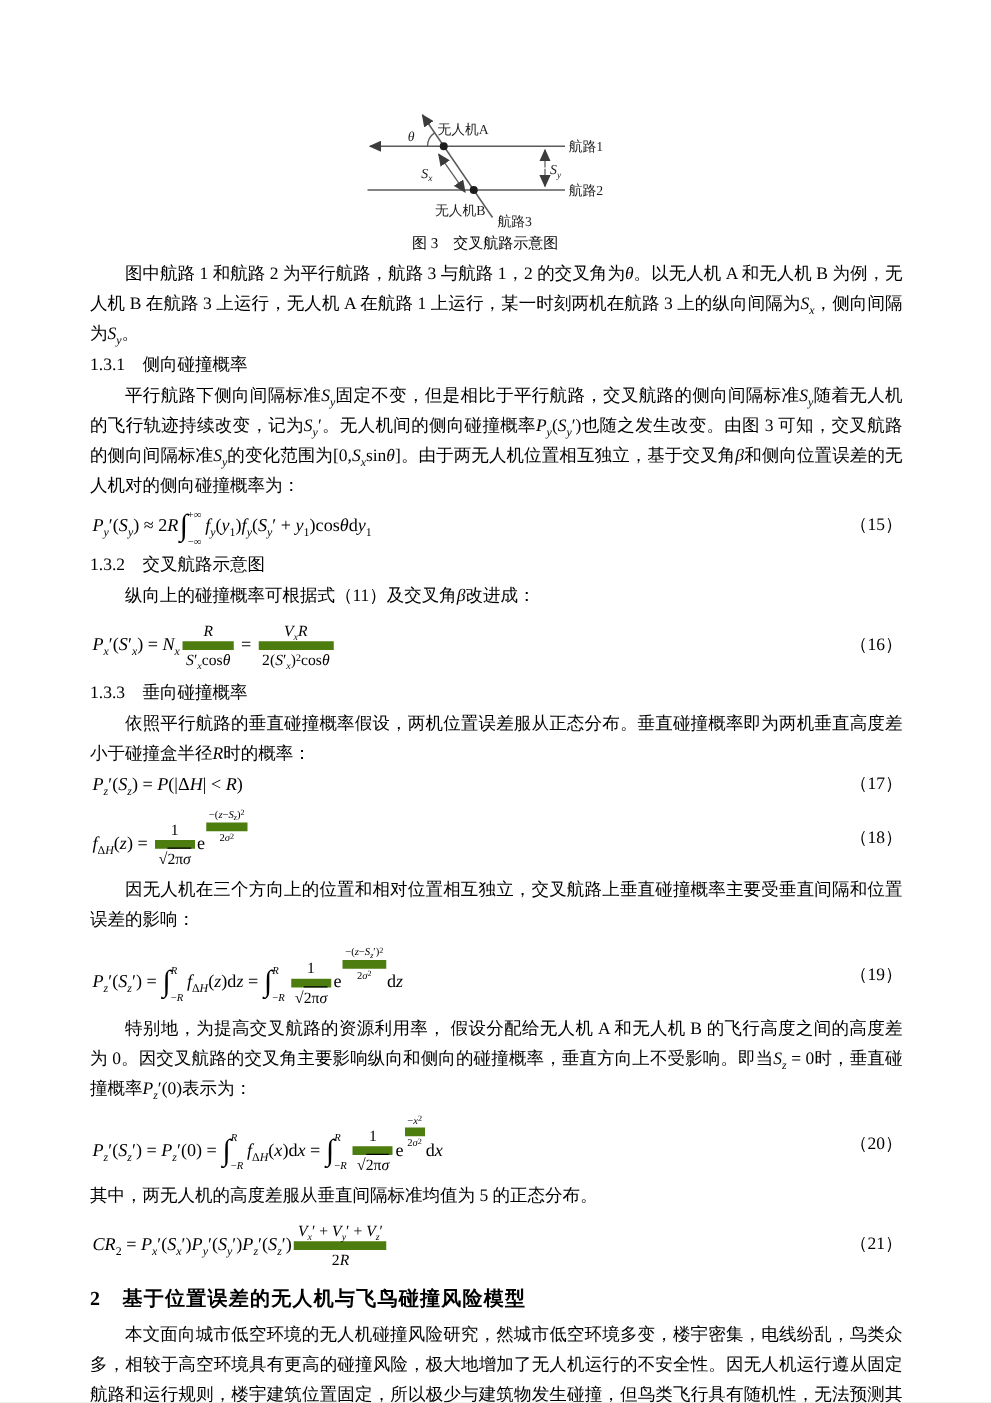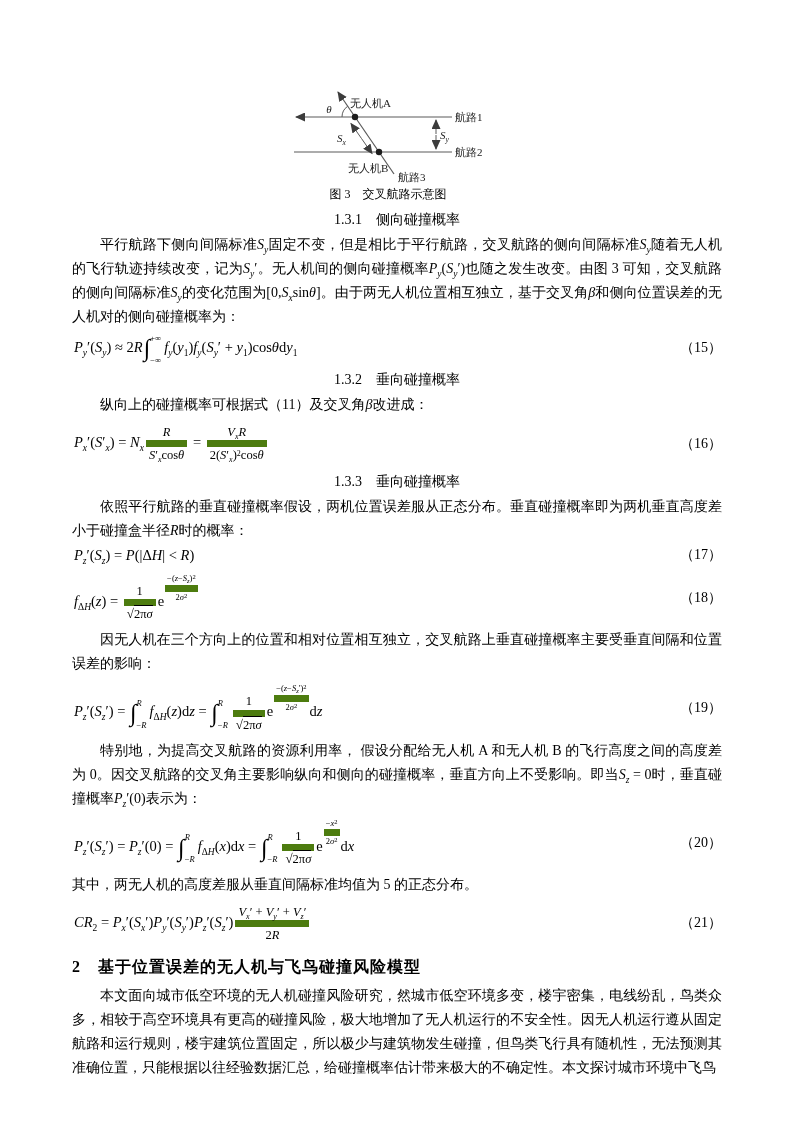--- a/index.html
+++ b/index.html
@@ -3,21 +3,21 @@
 <meta charset="utf-8">
 <style>
   html,body { margin:0; padding:0; background:#e8e8e8; }
   .page {
     width:793px; height:1122px; margin:0 auto; background:#ffffff; color:#000;
     font-family:"Liberation Serif","DejaVu Serif",serif;
     box-sizing:border-box; padding:84px 71px 0 72px; overflow:hidden; position:relative;
   }
   p { margin:0; font-size:14px; line-height:24px; text-align:justify; text-indent:2em; }
   p.noindent { text-indent:0; }
-  .subhead { font-size:14px; line-height:24px; margin:1px 0;text-align:center; }
+  .subhead { font-size:14px; line-height:24px; margin:1px 0; }
   .h2 { font-size:16px; line-height:30px; margin:4px 0 2px; font-weight:700; letter-spacing:1px; }
 
   .eqrow { display:flex; align-items:center; font-size:14.5px; line-height:1.15; padding:4px 0 3px; }
   .eqrow.tall { padding:7px 0 5px; }
   .eq { flex:1; padding-left:2px; white-space:nowrap; }
   .eqno { font-size:14px; flex:none; }
 
   sub { font-size:9.5px; vertical-align:-4px; line-height:0; }
   sup { font-size:9.5px; vertical-align:5px; line-height:0; }
   .frac { display:inline-block; vertical-align:middle; text-align:center; margin:0 2px; line-height:0; }
@@ -80,36 +80,37 @@
       <text x="64" y="88">无人机B</text>
       <text x="171" y="37">航路1</text>
       <text x="171" y="72">航路2</text>
       <text x="114" y="97">航路3</text>
       <text x="53" y="58" class="var"><tspan>S</tspan><tspan dy="3" font-size="7.5">x</tspan></text>
       <text x="156" y="55" class="var"><tspan>S</tspan><tspan dy="3" font-size="7.5">y</tspan></text>
     </svg>
     <div class="caption">图 3　交叉航路示意图</div>
   </div>
 
+  <p>图中航路 1 和航路 2 为平行航路，航路 3 与航路 1，2 的交叉角为<i>θ</i>。以无人机 A 和无人机 B 为例，无人机 B 在航路 3 上运行，无人机 A 在航路 1 上运行，某一时刻两机在航路 3 上的纵向间隔为<i>S</i><sub><i>x</i></sub>，侧向间隔为<i>S</i><sub><i>y</i></sub>。</p>
 
   <div class="subhead">1.3.1　侧向碰撞概率</div>
   <p>平行航路下侧向间隔标准<i>S</i><sub><i>y</i></sub>固定不变，但是相比于平行航路，交叉航路的侧向间隔标准<i>S</i><sub><i>y</i></sub>随着无人机的飞行轨迹持续改变，记为<i>S</i><sub><i>y</i></sub>′。无人机间的侧向碰撞概率<i>P</i><sub><i>y</i></sub>(<i>S</i><sub><i>y</i></sub>′)也随之发生改变。由图 3 可知，交叉航路的侧向间隔标准<i>S</i><sub><i>y</i></sub>的变化范围为[0,<i>S</i><sub><i>x</i></sub>sin<i>θ</i>]。由于两无人机位置相互独立，基于交叉角<i>β</i>和侧向位置误差的无人机对的侧向碰撞概率为：</p>
 
   <div class="eqrow">
     <div class="eq"><i>P</i><sub><i>y</i></sub>′(<i>S</i><sub><i>y</i></sub>) ≈ 2<i>R</i><span class="ig">
           <span class="is">∫</span>
           <span class="il">
             <span>+∞</span>
             <span>−∞</span>
           </span>
         </span><i>f</i><sub><i>y</i></sub>(<i>y</i><sub>1</sub>)<i>f</i><sub><i>y</i></sub>(<i>S</i><sub><i>y</i></sub>′ + <i>y</i><sub>1</sub>)cos<i>θ</i>d<i>y</i><sub>1</sub></div>
     <div class="eqno">（15）</div>
   </div>
 
-  <div class="subhead">1.3.2　垂向碰撞概率</div>
+  <div class="subhead">1.3.2　交叉航路示意图</div>
   <p>纵向上的碰撞概率可根据式（11）及交叉角<i>β</i>改进成：</p>
 
   <div class="eqrow tall">
     <div class="eq"><i>P</i><sub><i>x</i></sub>′(<i>S</i>′<sub><i>x</i></sub>) = <i>N</i><sub><i>x</i></sub><span class="frac"><span class="num"><i>R</i></span><span class="den"><i>S</i>′<sub><i>x</i></sub>cos<i>θ</i></span></span> = <span class="frac"><span class="num"><i>V</i><sub><i>x</i></sub><i>R</i></span><span class="den">2(<i>S</i>′<sub><i>x</i></sub>)<sup>2</sup>cos<i>θ</i></span></span></div>
     <div class="eqno">（16）</div>
   </div>
 
   <div class="subhead">1.3.3　垂向碰撞概率</div>
   <p>依照平行航路的垂直碰撞概率假设，两机位置误差服从正态分布。垂直碰撞概率即为两机垂直高度差小于碰撞盒半径<i>R</i>时的概率：</p>
 

